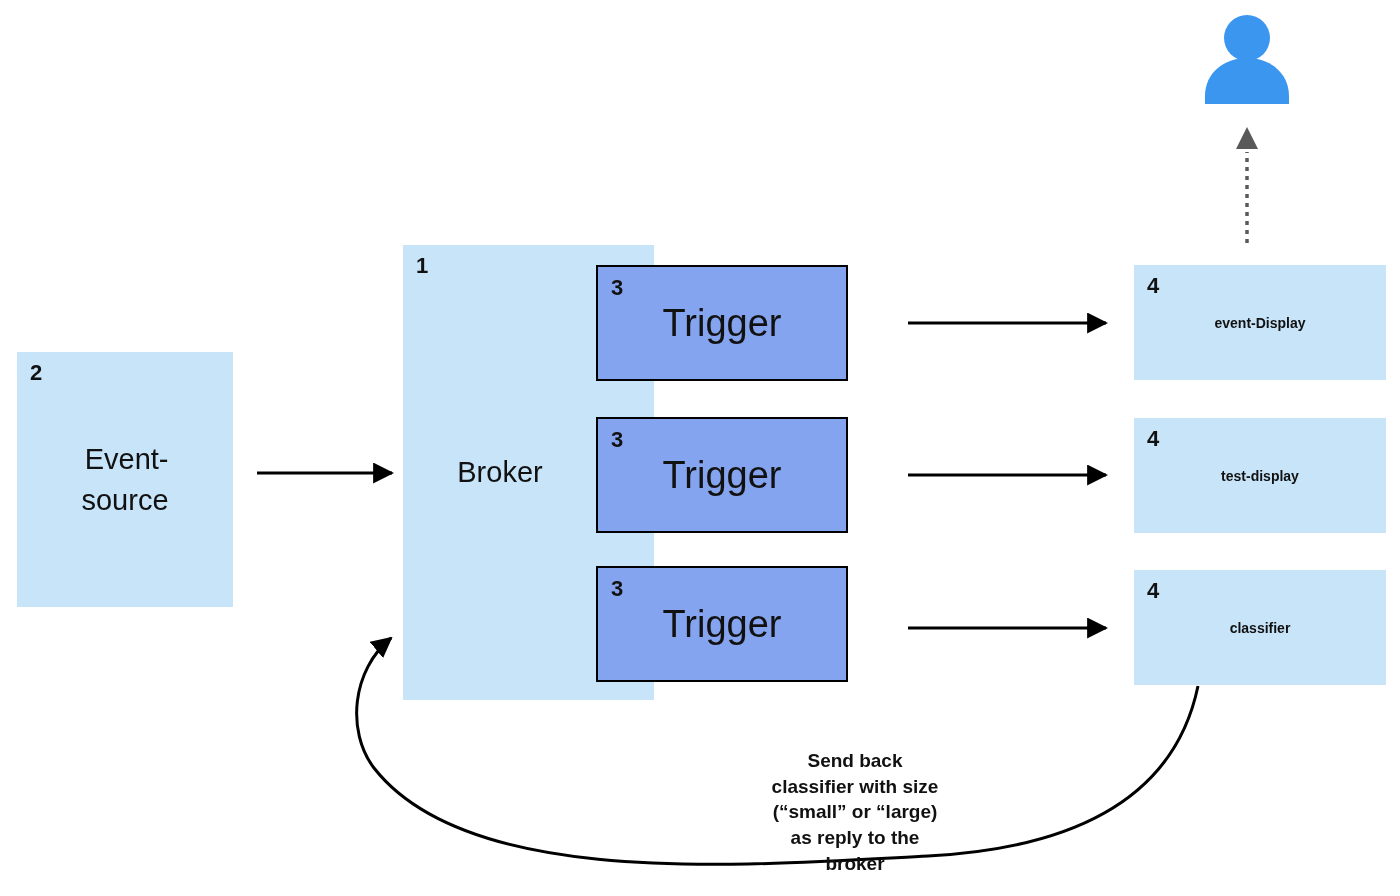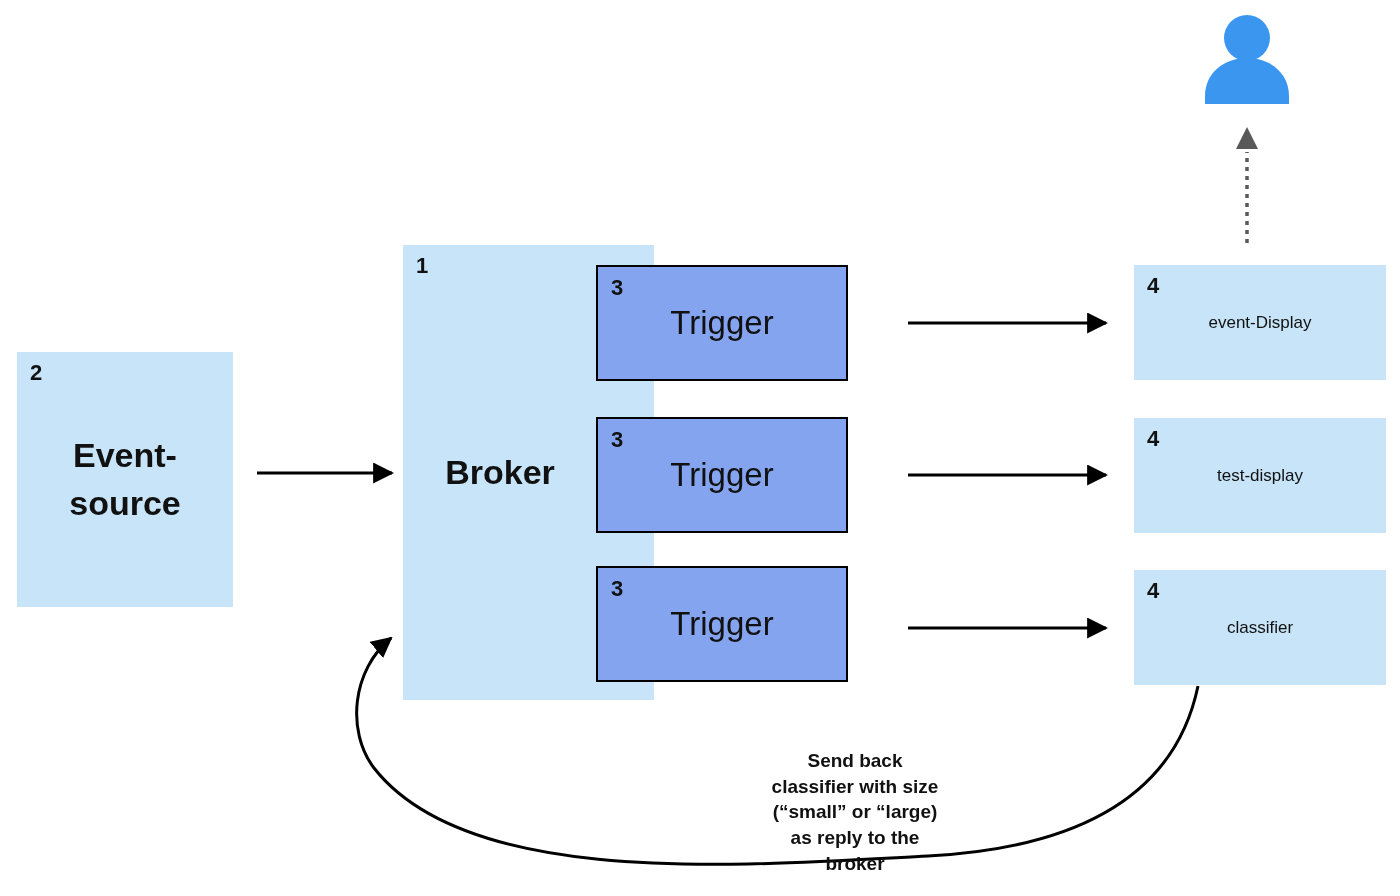--- a/index.html
+++ b/index.html
@@ -43,34 +43,34 @@
   }
   .num{
     position:absolute;
     top:10px;
     left:13px;
     font-size:22px;
     font-weight:700;
     line-height:1;
   }
   .label-big{
-    font-size:34px;
-    font-weight:700;
-    text-align:center;
+    font-size:29px;
+    font-weight:400;
+    text-align:right;
     white-space:pre-line;
     line-height:1.4;
   }
   .label-trigger{
-    font-size:33px;
+    font-size:38px;
     font-weight:500;
     text-align:right;
   }
   .label-sink{
-    font-size:17px;
-    font-weight:400;
+    font-size:14px;
+    font-weight:700;
     text-align:right;
   }
   .broker-label-wrap{
     width:194px;
     display:flex;
     justify-content:center;
   }
   .node.broker{justify-content:flex-start;}
   .annotation{
     position:absolute;

